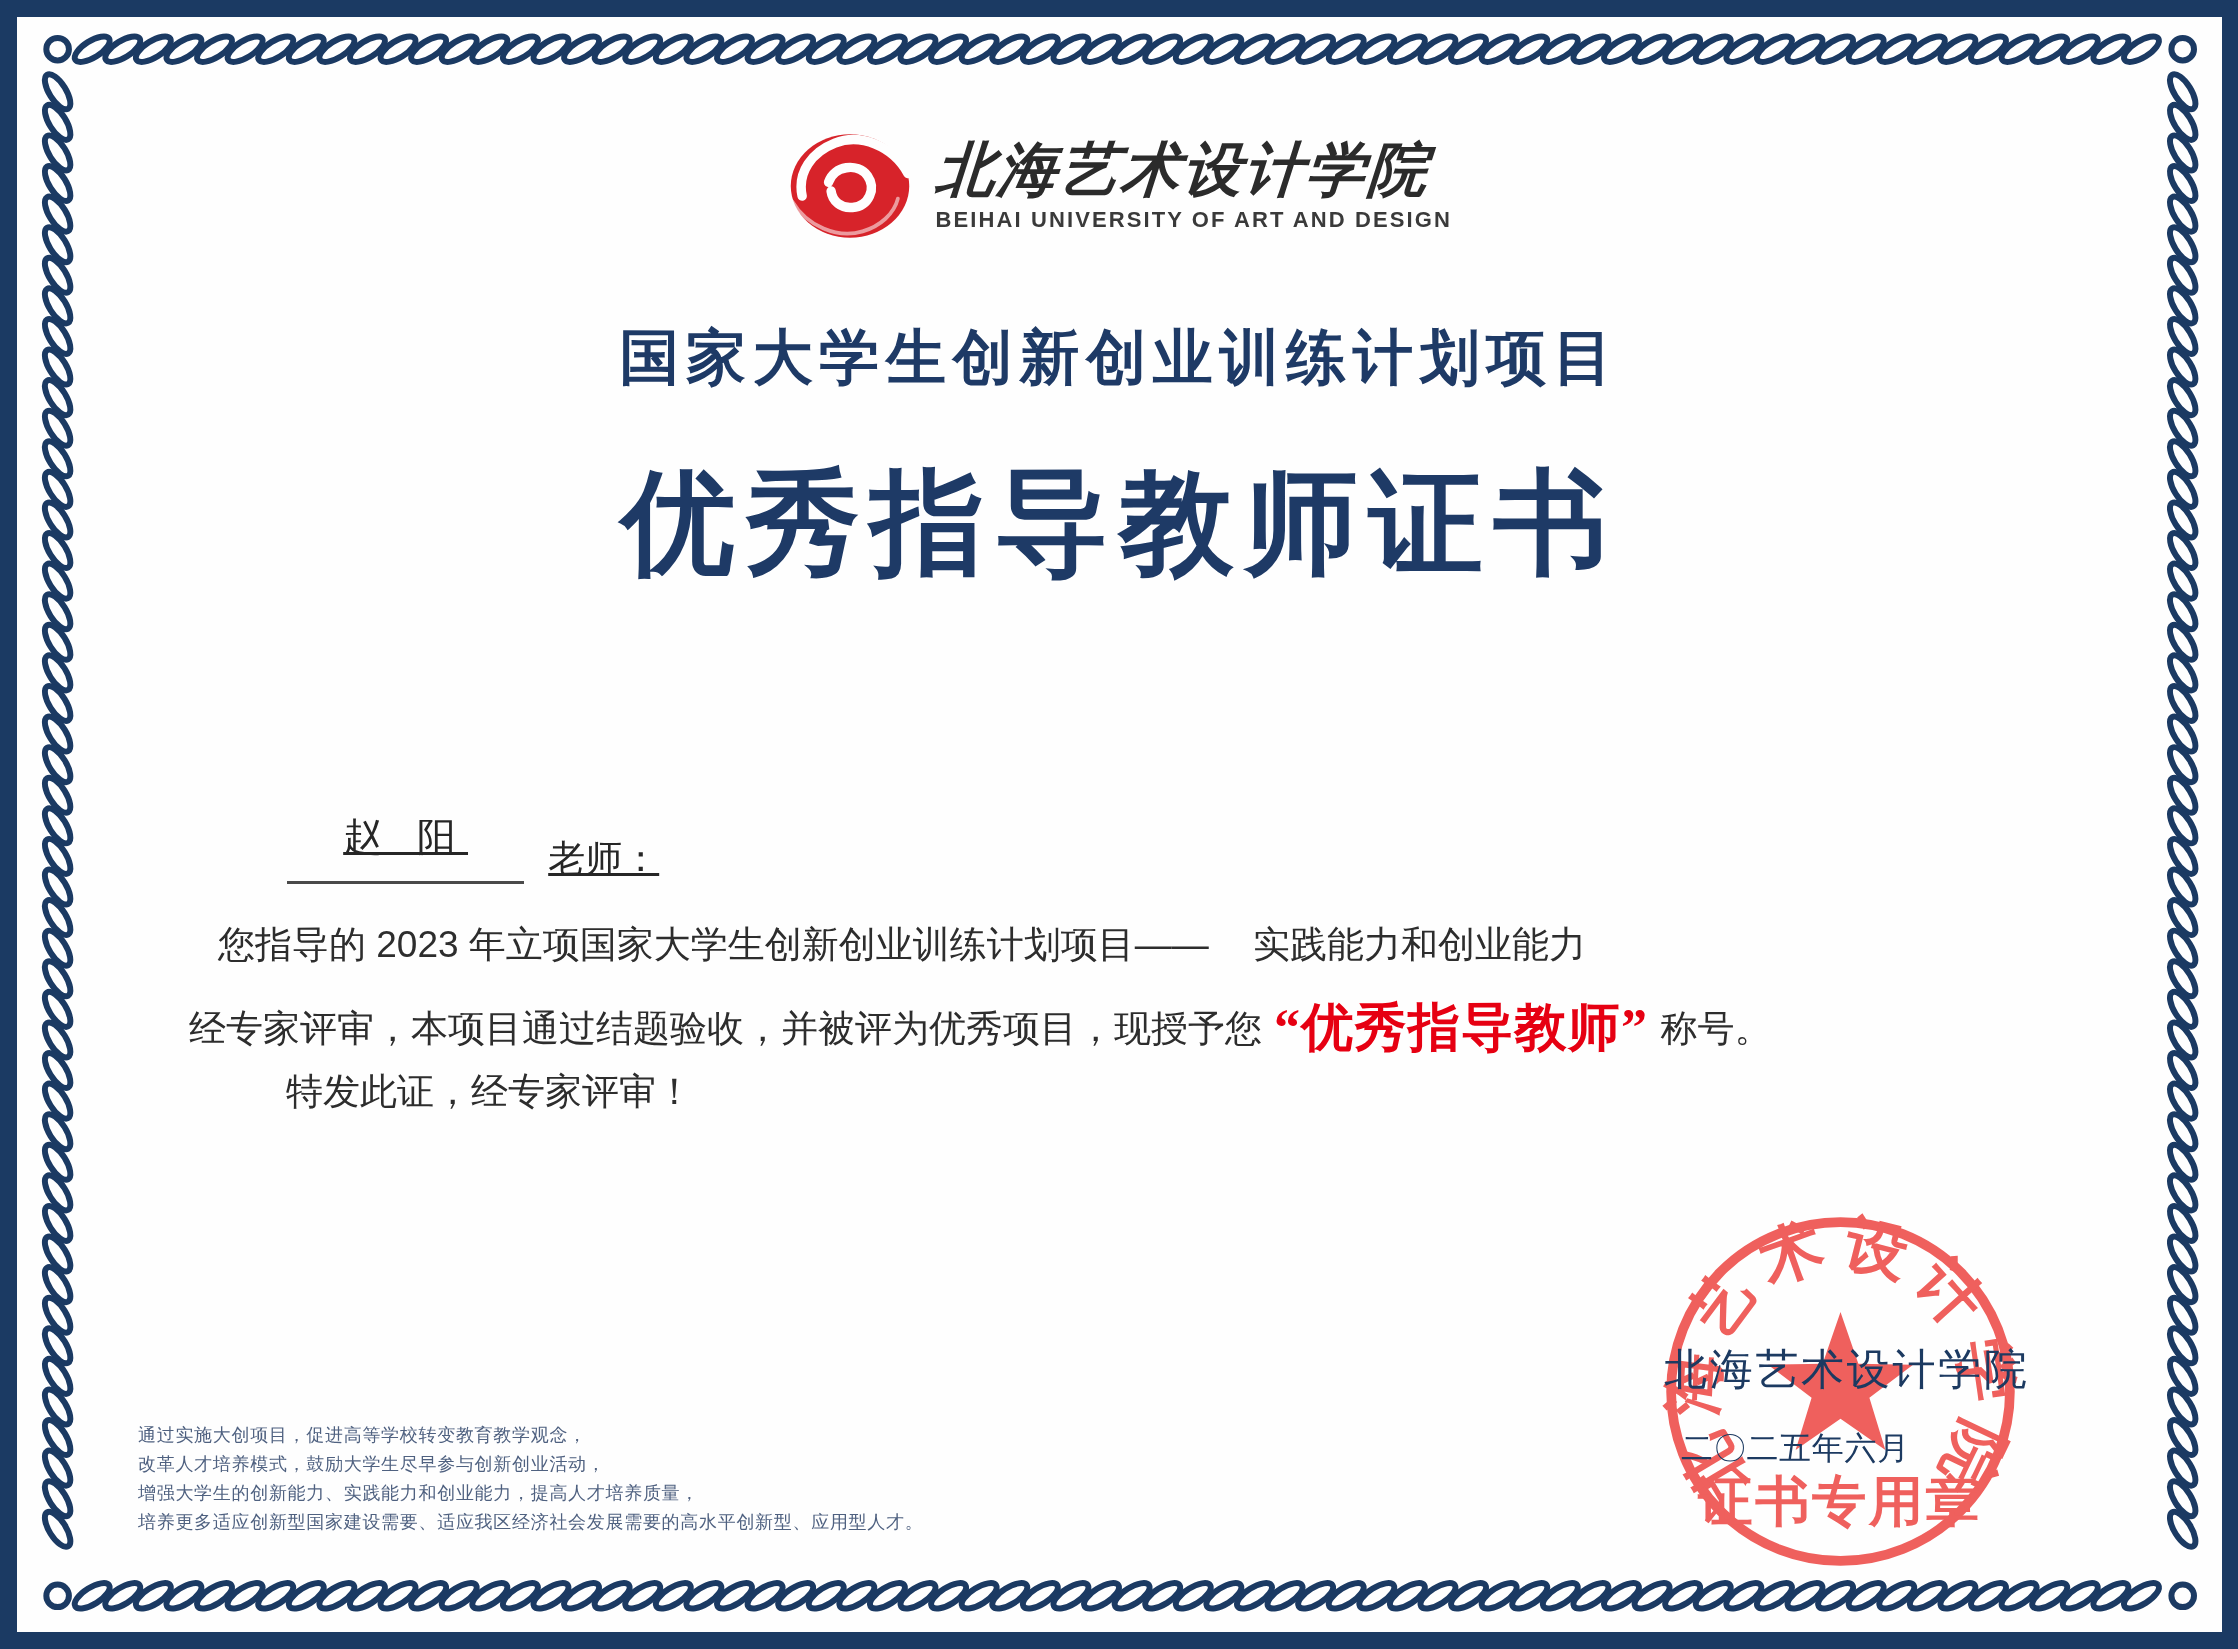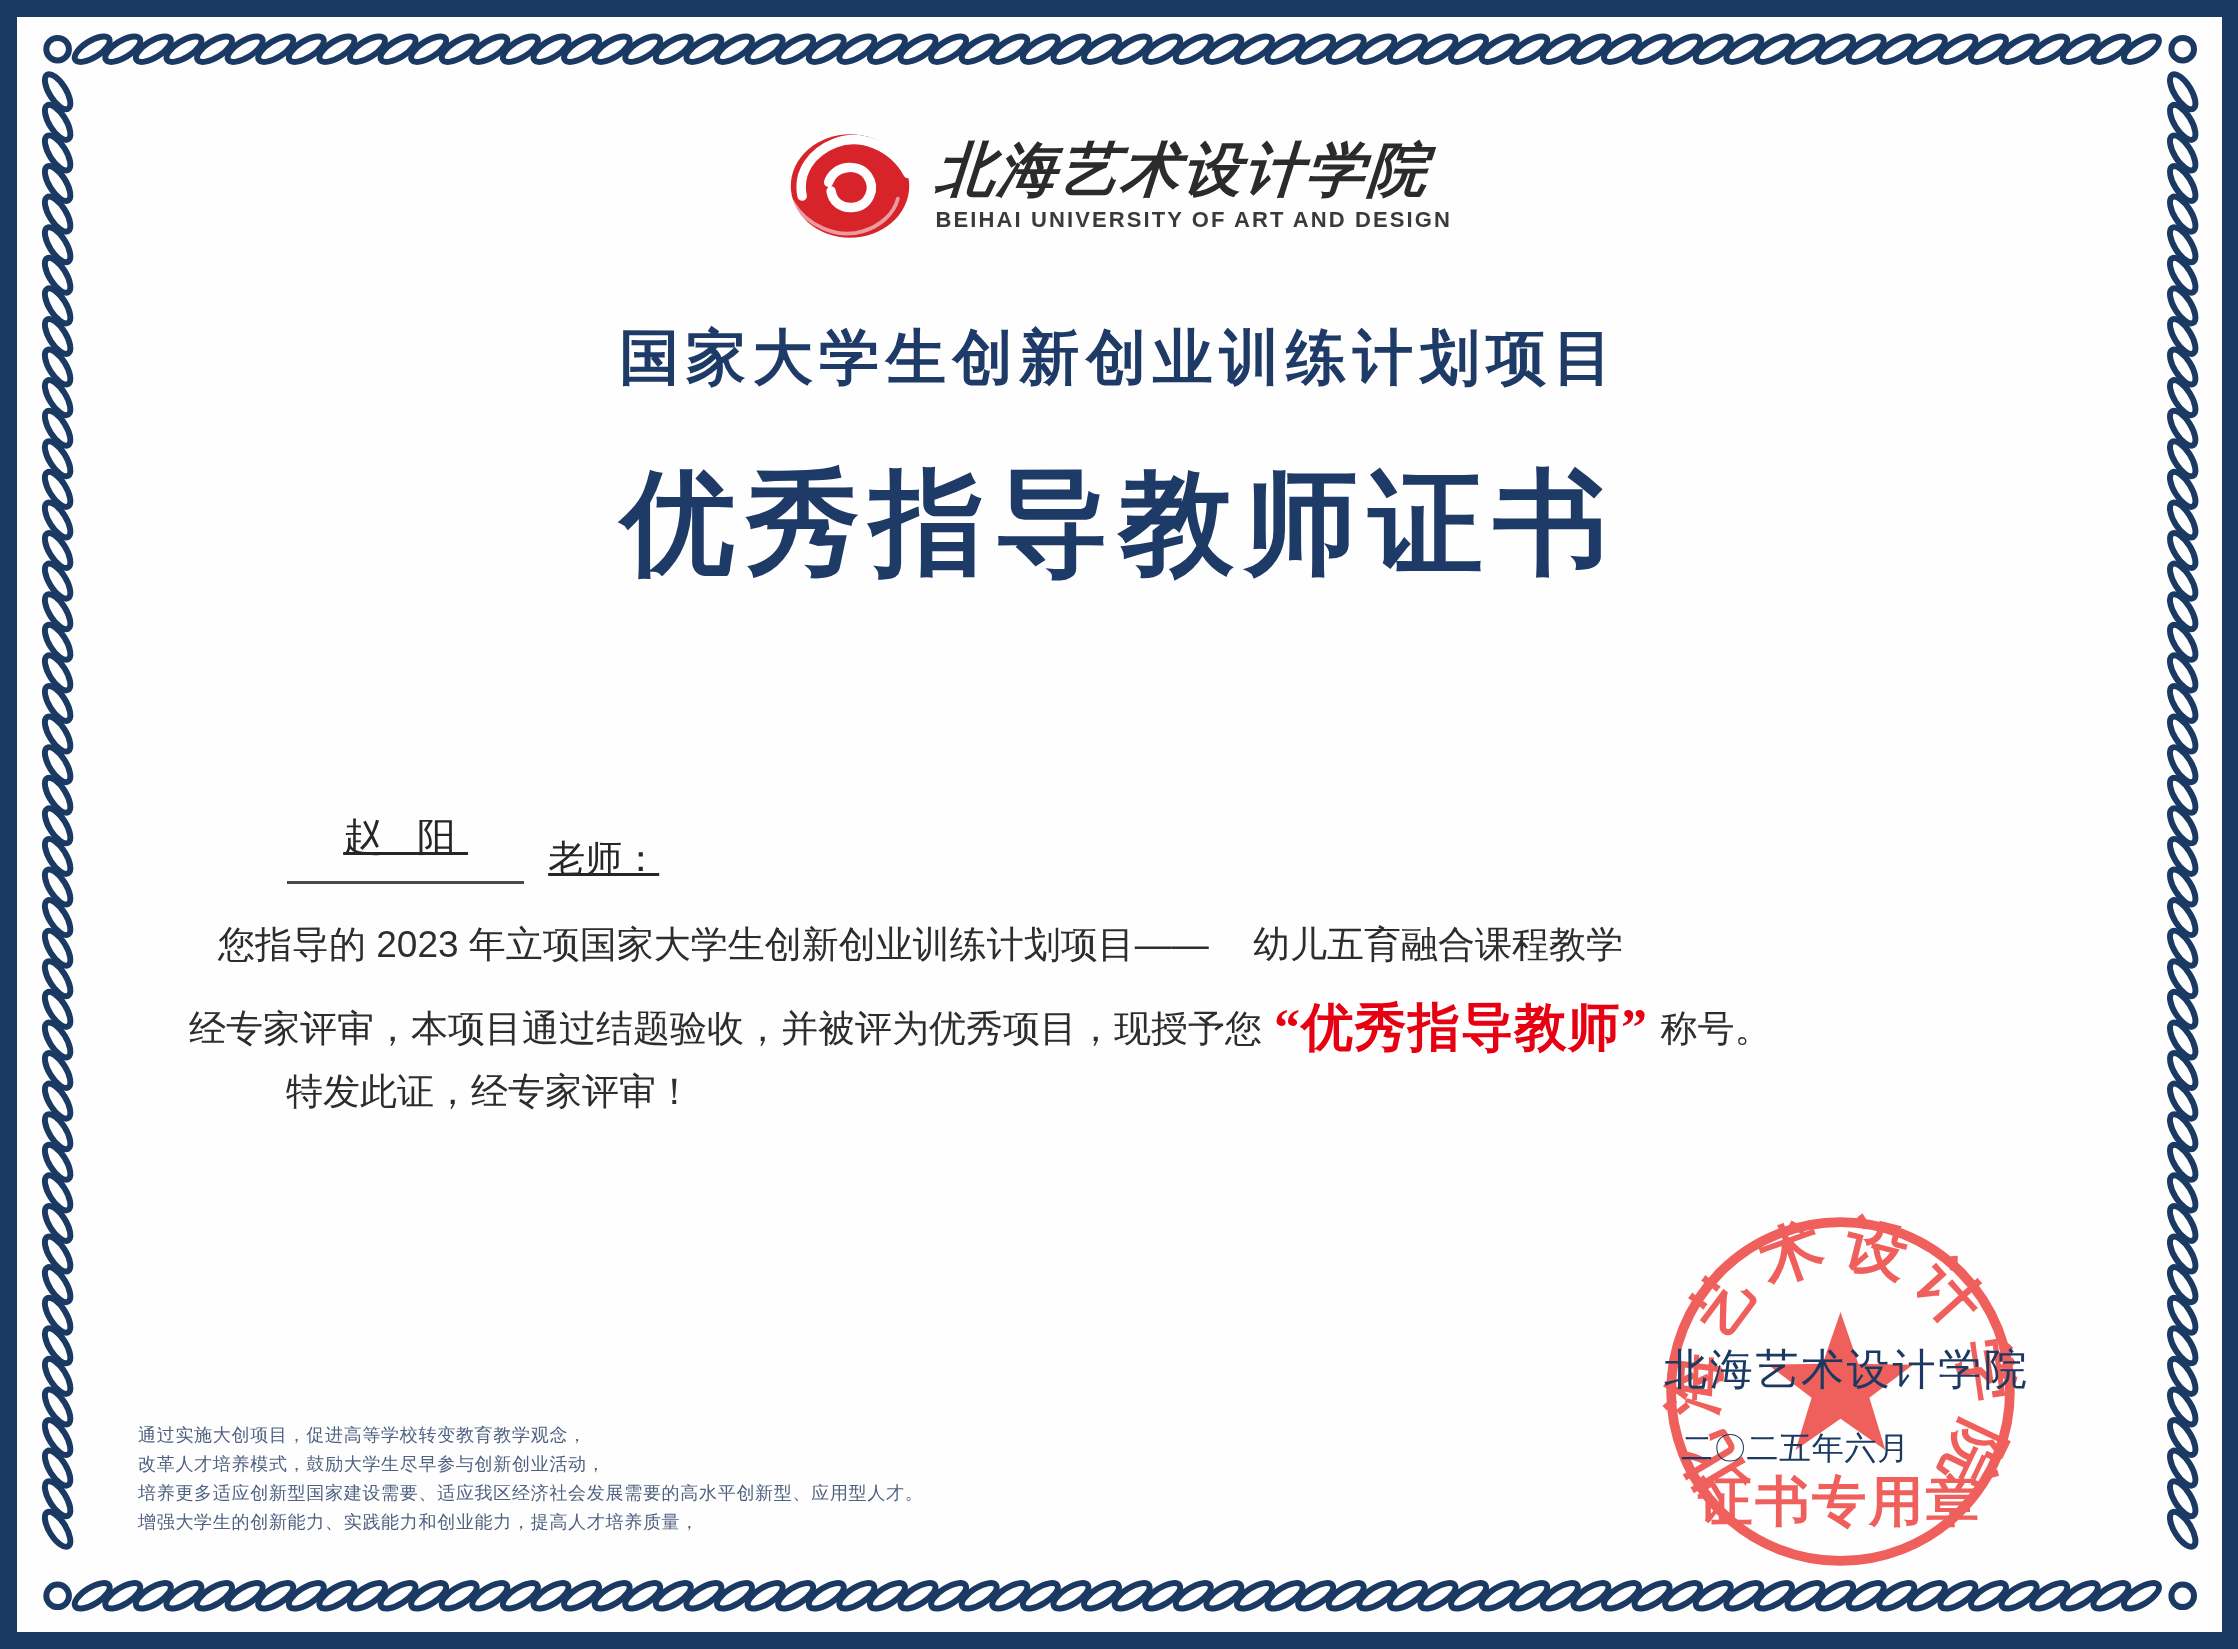--- a/index.html
+++ b/index.html
@@ -356,32 +356,32 @@
 
   <div class="title1">国家大学生创新创业训练计划项目</div>
   <div class="title2">优秀指导教师证书</div>
 
   <div class="recipient-line">
     <span class="recipient-name">赵  阳</span>
     <span class="recipient-suffix">老师：</span>
   </div>
 
   <div class="body-line body-line1">
-    <span>您指导的 2023 年立项国家大学生创新创业训练计划项目——</span><span class="project-name">幼儿五育融合课程教学</span>
+    <span>您指导的 2023 年立项国家大学生创新创业训练计划项目——</span><span class="project-name">实践能力和创业能力</span>
   </div>
   <div class="body-line body-line2">
     <span>经专家评审，本项目通过结题验收，并被评为优秀项目，现授予您</span><span class="award-title">“优秀指导教师”</span><span>称号。</span>
   </div>
   <div class="body-line body-line3">特发此证，经专家评审！</div>
 
   <div class="footnote">
     <div>通过实施大创项目，促进高等学校转变教育教学观念，</div>
     <div>改革人才培养模式，鼓励大学生尽早参与创新创业活动，</div>
+    <div>增强大学生的创新能力、实践能力和创业能力，提高人才培养质量，</div>
     <div>培养更多适应创新型国家建设需要、适应我区经济社会发展需要的高水平创新型、应用型人才。</div>
-    <div>增强大学生的创新能力、实践能力和创业能力，提高人才培养质量，</div>
   </div>
 
   <svg class="seal" viewBox="0 0 580 580" xmlns="http://www.w3.org/2000/svg">
     <circle cx="290" cy="290" r="262" fill="none" stroke="#ee5350" stroke-width="15"></circle>
     <polygon points="290,167 317.6,247 402.2,248.5 334.7,299.5 359.4,380.5 290,332 220.6,380.5 245.3,299.5 177.8,248.5 262.4,247" fill="#ee5350"></polygon>
     <defs>
       <path id="sealArc" d="M 152,428 A 195,195 0 1 1 428,428" fill="none"></path>
     </defs>
     <text font-family="'Liberation Serif','DejaVu Serif',serif" font-size="96" fill="#ee5350" font-weight="bold">
       <textPath href="#sealArc" startOffset="0" textLength="900" lengthAdjust="spacing">北海艺术设计学院</textPath>

